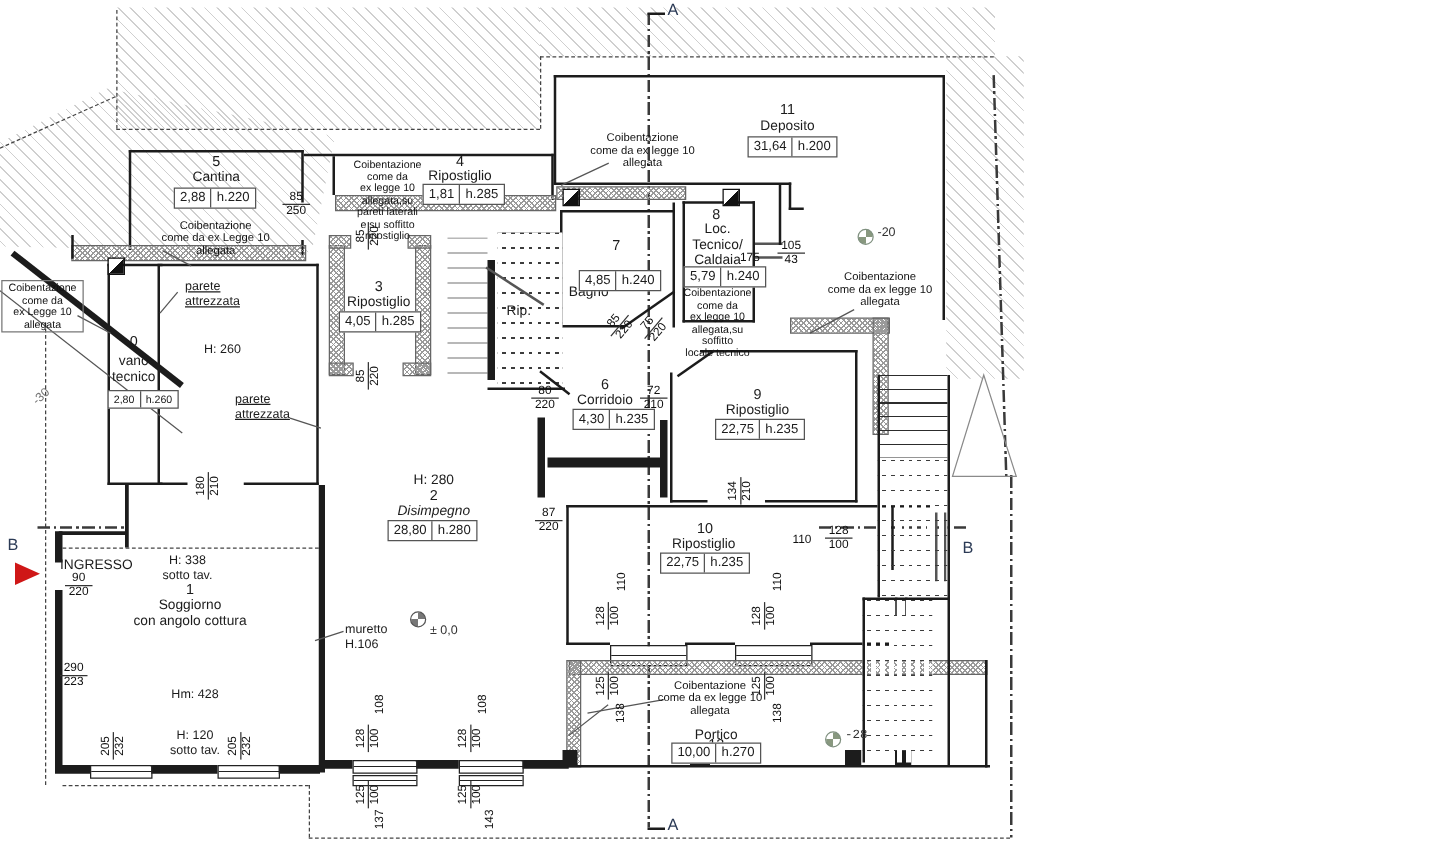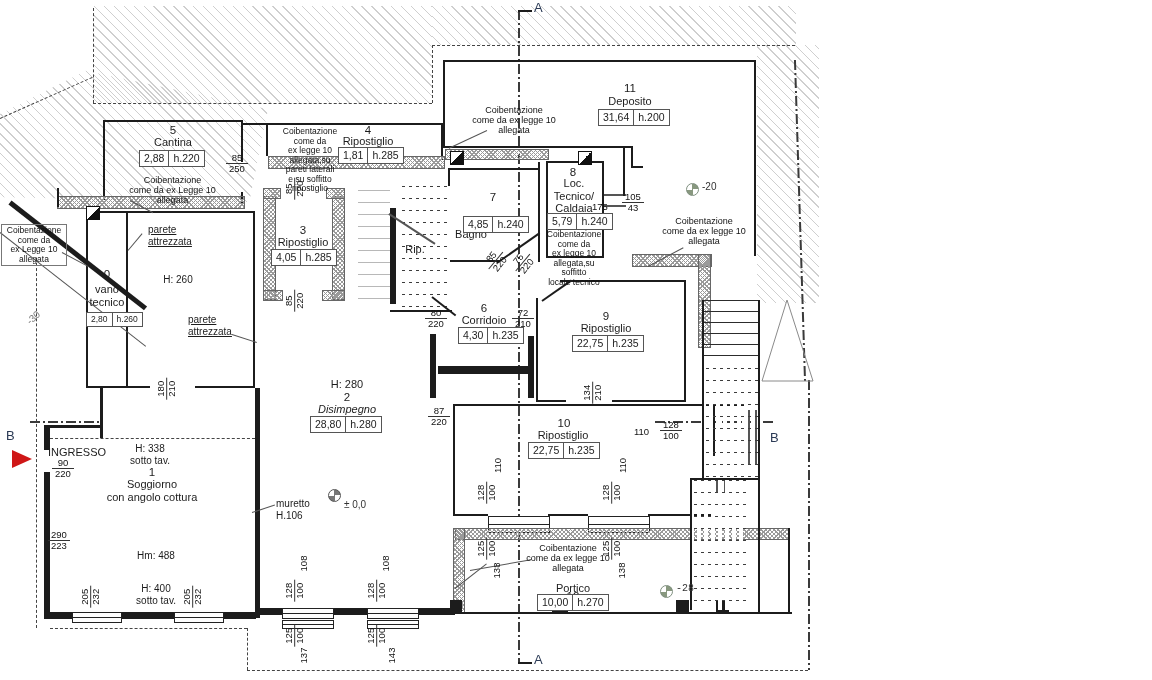--- a/index.html
+++ b/index.html
@@ -340,22 +340,22 @@
     <span>22,75</span>
       <span>h.235</span>
   </div>
 
   <div class="t tl" style="left:48px;top:446px;width:80px;text-align:left;">INGRESSO</div>
   <div class="t" style="left:118px;top:443px;width:64px;font-size:10px;">H: 338
 sotto tav.</div>
   <div class="t num" style="left:139px;top:466px;width:26px;">1</div>
   <div class="t" style="left:92px;top:478px;width:120px;">Soggiorno
 con angolo cottura</div>
-  <div class="t" style="left:128px;top:550px;width:56px;font-size:10px;">Hm: 488</div>
-  <div class="t" style="left:126px;top:583px;width:60px;font-size:10px;">H: 400
+  <div class="t" style="left:128px;top:550px;width:56px;font-size:10px;">Hm: 428</div>
+  <div class="t" style="left:126px;top:583px;width:60px;font-size:10px;">H: 120
 sotto tav.</div>
 
   <div class="note" style="left:516px;top:543px;width:104px;">Coibentazione
 come da ex legge 10
 allegata</div>
   <div class="t num" style="left:560px;top:590px;width:26px;">12</div>
   <div class="t" style="left:538px;top:582px;width:70px;">Portico</div>
   <div class="abox" style="left:537px;top:594px;">
     <span>10,00</span>
       <span>h.270</span>

